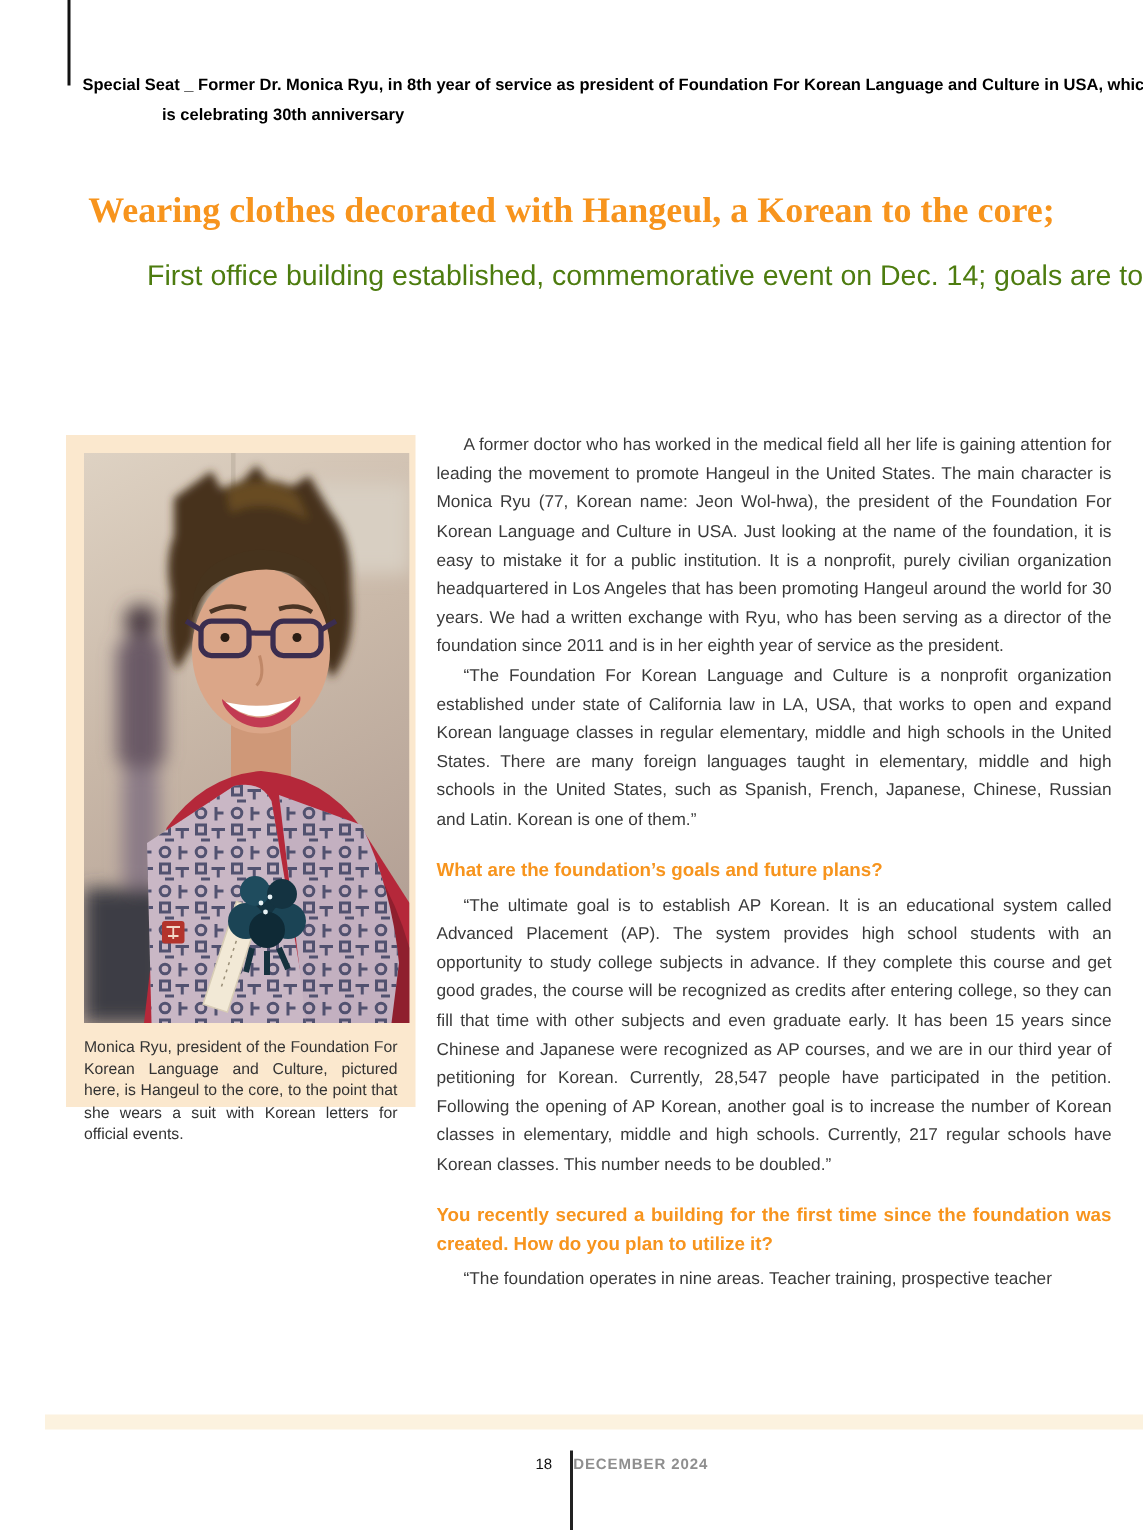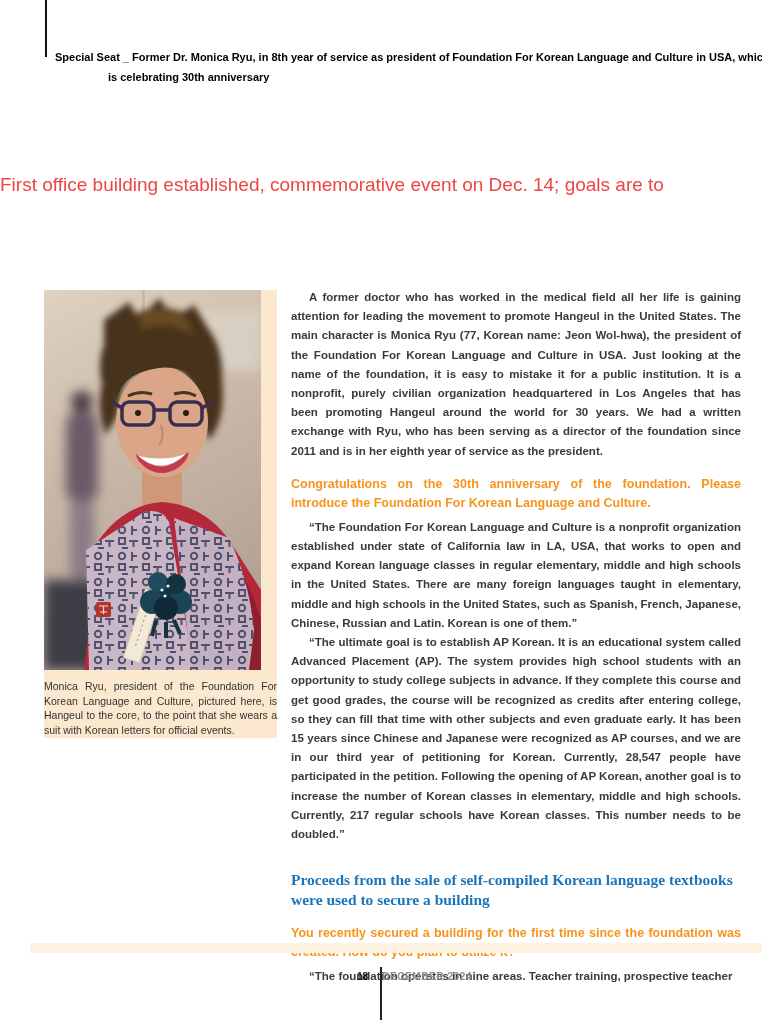--- a/index.html
+++ b/index.html
@@ -7,52 +7,52 @@
 
   .toprule{position:absolute;left:45px;top:0;width:2px;height:57px;background:#111;}
 
   .kicker{position:absolute;left:55px;top:36px;width:668px;
     font-size:11px;line-height:20px;font-weight:bold;color:#000;
     padding-left:53px;text-indent:-53px;}
 
   .title{position:absolute;left:0;top:110px;width:762px;text-align:center;
     font-family:"Liberation Serif",serif;font-weight:bold;color:#F7941D;
     font-size:24px;line-height:30px;}
-  .subtitle{position:absolute;left:0;top:172px;width:762px;text-align:left;
-    color:#ef4444;font-size:19px;line-height:26px;font-weight:500;}
+  .subtitle{position:absolute;left:0;top:172px;width:762px;text-align:right;
+    color:#4d7c0f;font-size:19px;line-height:26px;font-weight:500;}
 
   .photo-box{position:absolute;left:44px;top:290px;width:233px;height:448px;
-    background:#FBE8CE;box-sizing:border-box;padding:0;}
+    background:#FBE8CE;box-sizing:border-box;padding:12px;}
   .photo-frame{width:217px;height:380px;display:block;}
   .photo-caption{margin-top:9px;font-size:10.5px;line-height:14.5px;color:#333;
     text-align:justify;}
 
   .article{position:absolute;left:291px;top:288px;width:450px;color:#353535;}
   .article p.body{margin:0;font-size:11.5px;line-height:19.2px;text-align:justify;
-    text-indent:18px;color:#3a3a3a;font-weight:bold;}
+    text-indent:18px;color:#3a3a3a;}
   .article .q{margin:14px 0 5px 0;font-size:12.5px;line-height:19px;font-weight:bold;
     color:#F7941D;text-align:justify;text-indent:0;}
   .article .crosshead{margin:26px 0 9px 0;font-family:"Liberation Serif",serif;
     font-weight:bold;font-size:15.5px;line-height:20px;color:#1B75BB;}
 
   .band{position:absolute;left:30px;top:943px;width:732px;height:10px;background:#FCF2DF;}
 
   .footer{position:absolute;left:357px;top:971px;font-size:10px;color:#999;}
-  .footer .pagenum{font-weight:bold;color:#111;margin-right:14px;}
+  .footer .pagenum{font-weight:normal;color:#111;margin-right:14px;}
   .footer .issue{letter-spacing:0.6px;color:#8f8f8f;font-weight:bold;}
   .footer-rule{position:absolute;left:380px;top:967px;width:1.5px;height:53px;background:#222;}
 </style>
 </head>
 <body>
 
 <div class="toprule"></div>
 
 <p class="kicker">Special Seat _ Former Dr. Monica Ryu, in 8th year of service as president of Foundation For Korean Language and Culture in USA, which is celebrating 30th anniversary</p>
 
-<h1 class="title"><br>
+<h1 class="title"><span>Wearing clothes decorated with Hangeul, a Korean to the core;</span><br>
   </h1>
 
 <h2 class="subtitle" style="margin:0;"><span>First office building established, commemorative event on Dec. 14; goals are to</span><br>
   </h2>
 
 <figure class="photo-box" style="margin:0;">
   <svg class="photo-frame" viewBox="0 0 217 380" xmlns="http://www.w3.org/2000/svg">
     <defs>
       <linearGradient id="bg" x1="0" y1="0" x2="0.3" y2="1">
         <stop offset="0" stop-color="#ded2c3"></stop>
@@ -142,24 +142,23 @@
       <circle cx="124" cy="296" r="1.6" fill="#e8f2f5"></circle>
       <circle cx="121" cy="306" r="1.6" fill="#e8f2f5"></circle>
       <path d="M112 330 l-4 16 M122 332 l0 16 M130 330 l6 14" stroke="#16323e" stroke-width="4"></path>
     </g>
   </svg>
   <figcaption class="photo-caption">Monica Ryu, president of the Foundation For Korean Language and Culture, pictured here, is Hangeul to the core, to the point that she wears a suit with Korean letters for official events.</figcaption>
 </figure>
 
 <div class="article">
   <p class="body">A former doctor who has worked in the medical field all her life is gaining attention for leading the movement to promote Hangeul in the United States. The main character is Monica Ryu (77, Korean name: Jeon Wol-hwa), the president of the Foundation For Korean Language and Culture in USA. Just looking at the name of the foundation, it is easy to mistake it for a public institution. It is a nonprofit, purely civilian organization headquartered in Los Angeles that has been promoting Hangeul around the world for 30 years. We had a written exchange with Ryu, who has been serving as a director of the foundation since 2011 and is in her eighth year of service as the president.</p>
-  <p class="q">Congratulations on the 30th anniversary of the foundation. Please introduce the Foundation For Korean Language and Culture.</p>
   <p class="body">“The Foundation For Korean Language and Culture is a nonprofit organization established under state of California law in LA, USA, that works to open and expand Korean language classes in regular elementary, middle and high schools in the United States. There are many foreign languages taught in elementary, middle and high schools in the United States, such as Spanish, French, Japanese, Chinese, Russian and Latin. Korean is one of them.”</p>
+  <p class="q">What are the foundation’s goals and future plans?</p>
   <p class="body">“The ultimate goal is to establish AP Korean. It is an educational system called Advanced Placement (AP). The system provides high school students with an opportunity to study college subjects in advance. If they complete this course and get good grades, the course will be recognized as credits after entering college, so they can fill that time with other subjects and even graduate early. It has been 15 years since Chinese and Japanese were recognized as AP courses, and we are in our third year of petitioning for Korean. Currently, 28,547 people have participated in the petition. Following the opening of AP Korean, another goal is to increase the number of Korean classes in elementary, middle and high schools. Currently, 217 regular schools have Korean classes. This number needs to be doubled.”</p>
-  <p class="crosshead">Proceeds from the sale of self-compiled Korean language textbooks were used to secure a building</p>
   <p class="q">You recently secured a building for the first time since the foundation was created. How do you plan to utilize it?</p>
   <p class="body">“The foundation operates in nine areas. Teacher training, prospective teacher</p>
 </div>
 
 <div class="band"></div>
 
 <div class="footer-rule"></div>
 <div class="footer">
   <span class="pagenum">18</span><span class="issue">DECEMBER 2024</span>
 </div>

